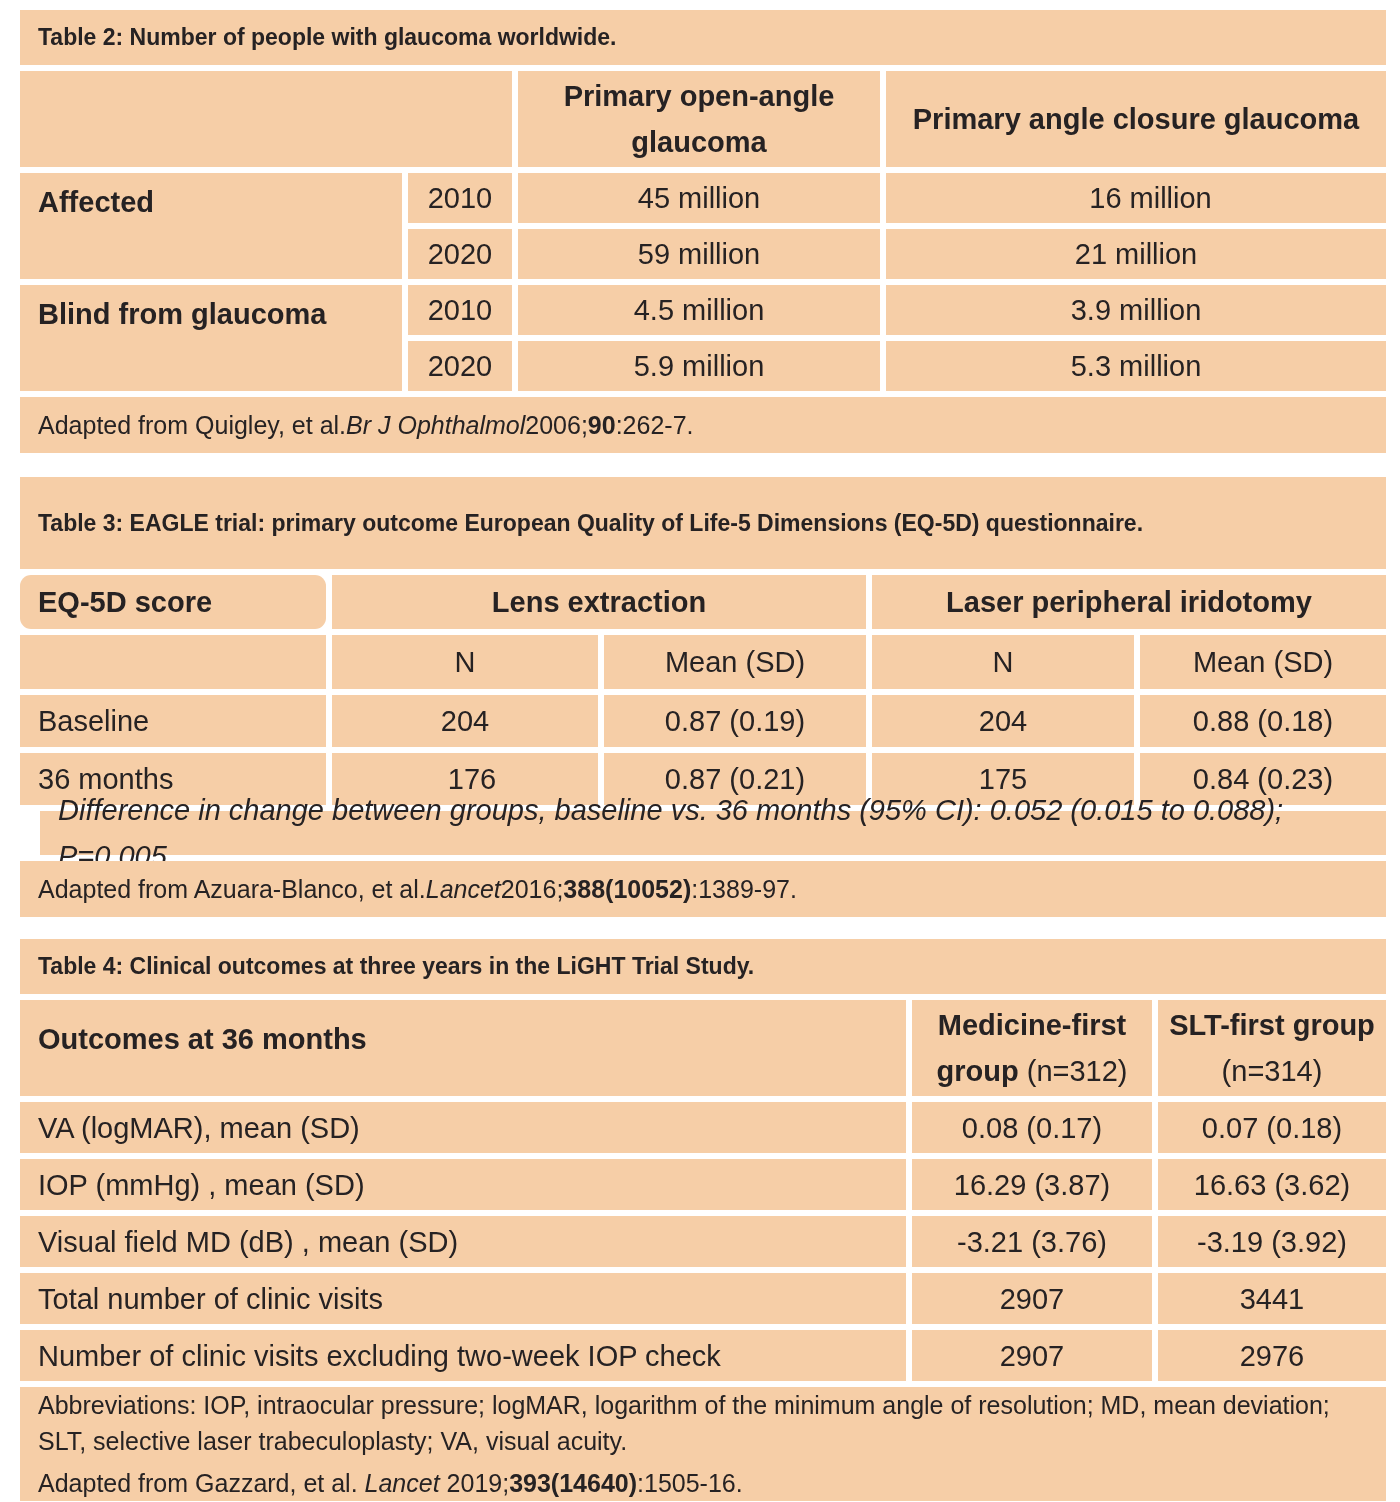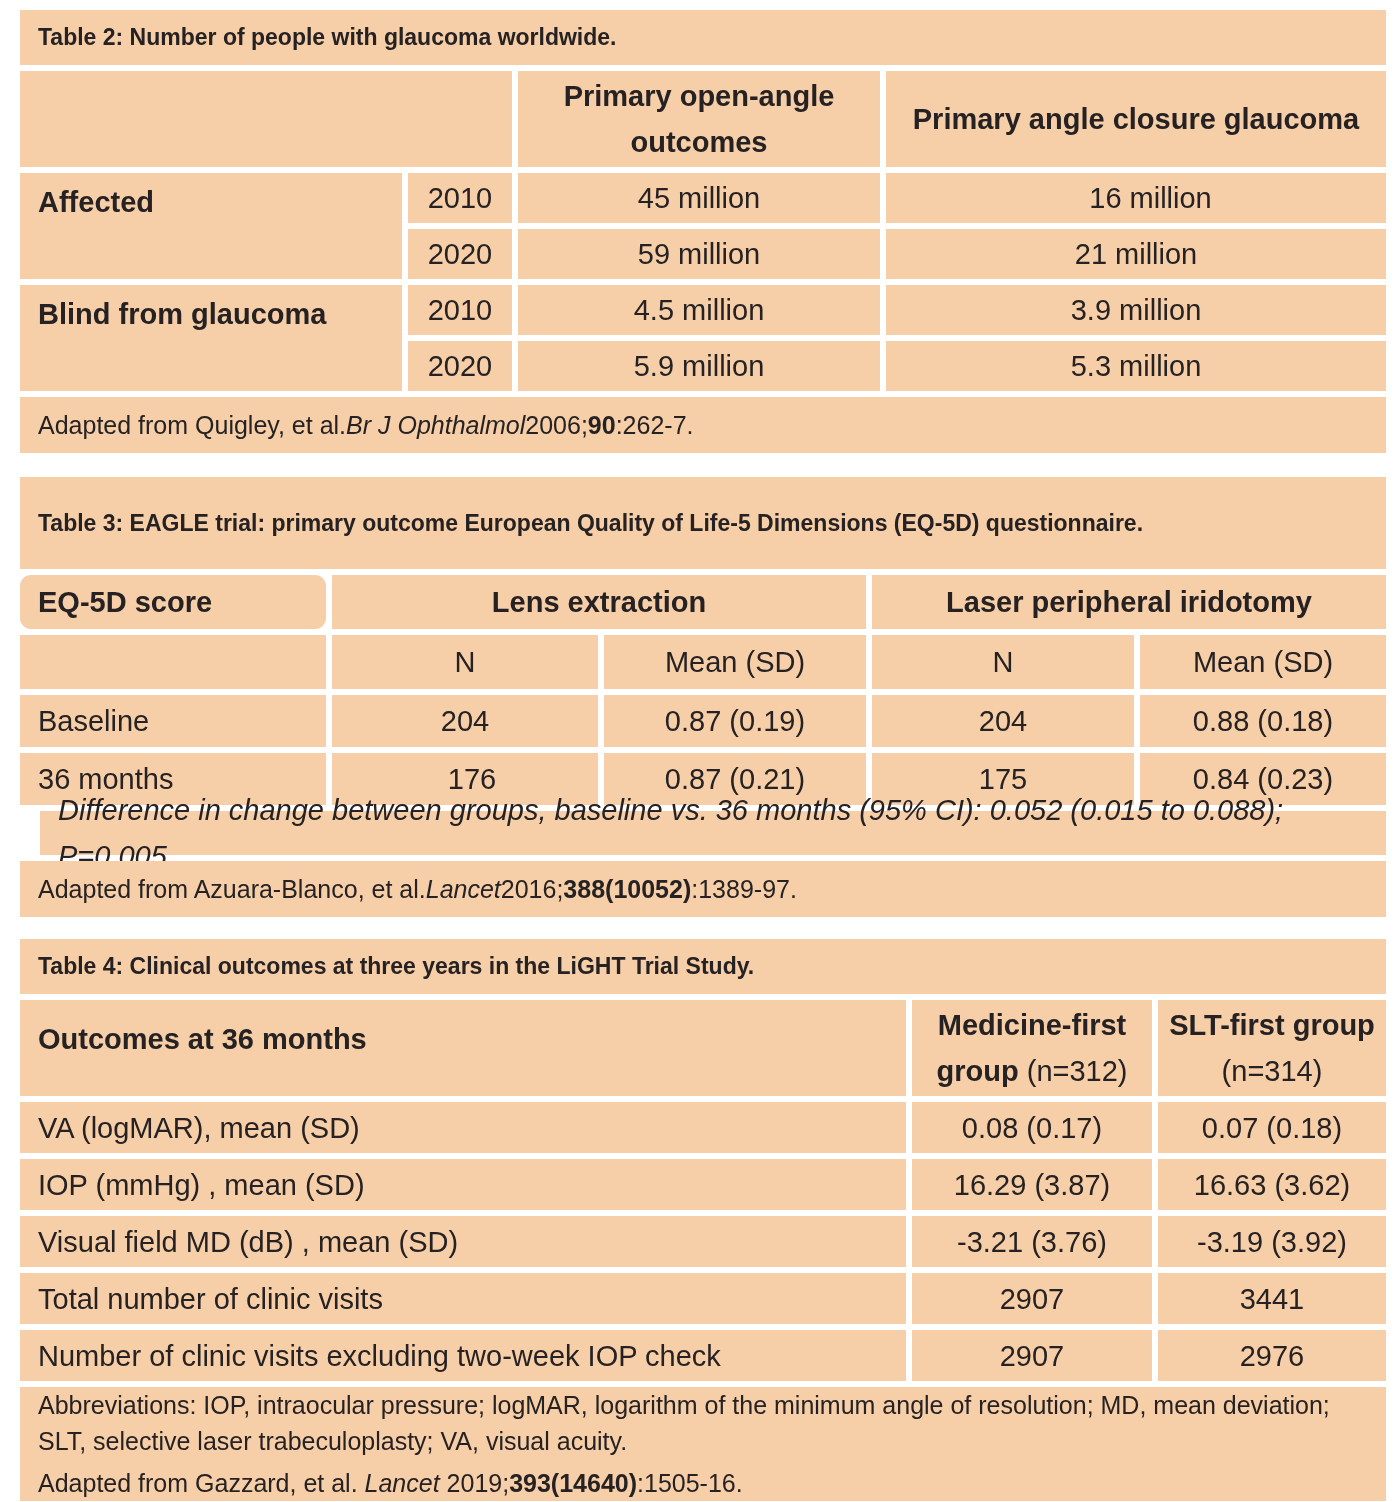--- a/index.html
+++ b/index.html
@@ -51,21 +51,21 @@
 </style>
 </head>
 <body>
 
 <div class="page">
 
   <div class="tbl t2">
     <div class="cell l title-cell r-title">Table 2: Number of people with glaucoma worldwide.</div>
 
     <div class="cell h-empty"></div>
-    <div class="cell c b h-poag">Primary open-angle outcomes</div>
+    <div class="cell c b h-poag">Primary open-angle glaucoma</div>
     <div class="cell c b h-pacg">Primary angle closure glaucoma</div>
 
     <div class="cell l b lab1">Affected</div>
     <div class="cell c" style="grid-column:2;grid-row:3;">2010</div>
     <div class="cell c" style="grid-column:3;grid-row:3;">45 million</div>
     <div class="cell c" style="grid-column:4;grid-row:3;padding-left:29px;">16 million</div>
 
     <div class="cell c" style="grid-column:2;grid-row:4;">2020</div>
     <div class="cell c" style="grid-column:3;grid-row:4;">59 million</div>
     <div class="cell c" style="grid-column:4;grid-row:4;">21 million</div>

